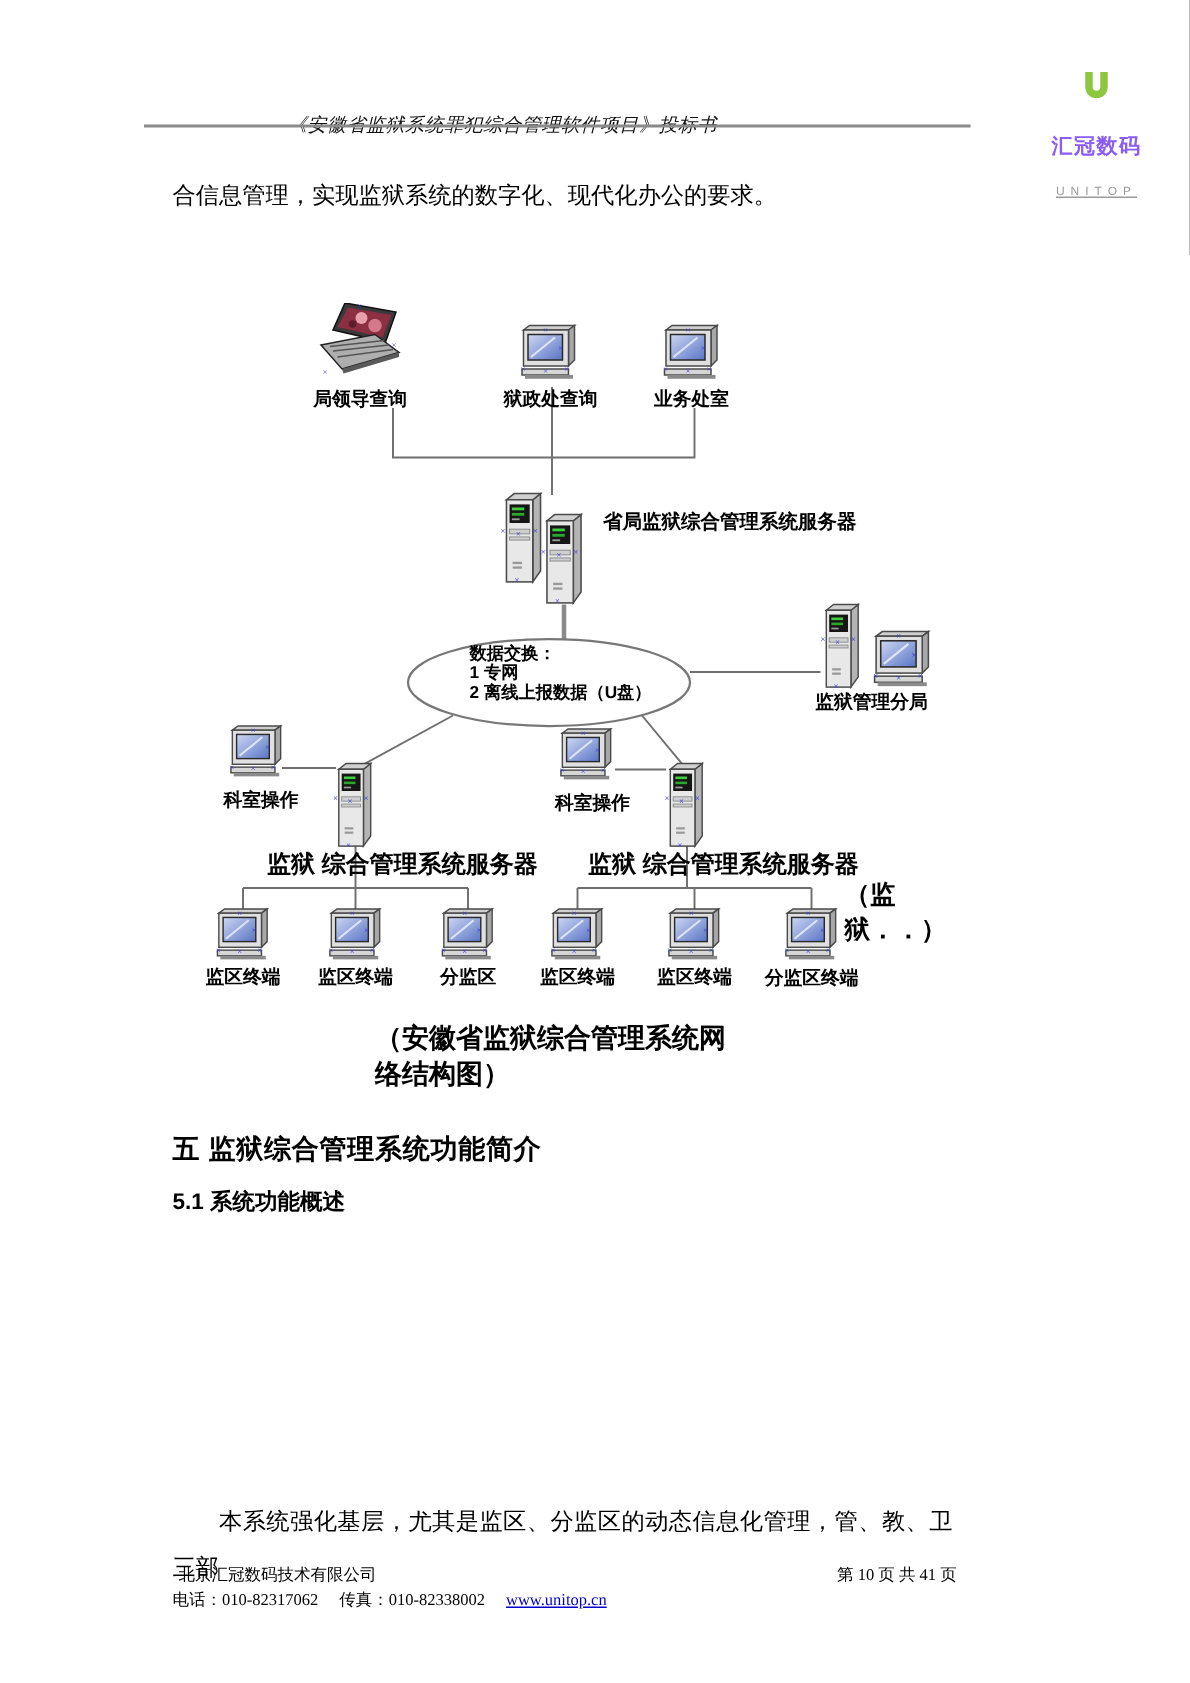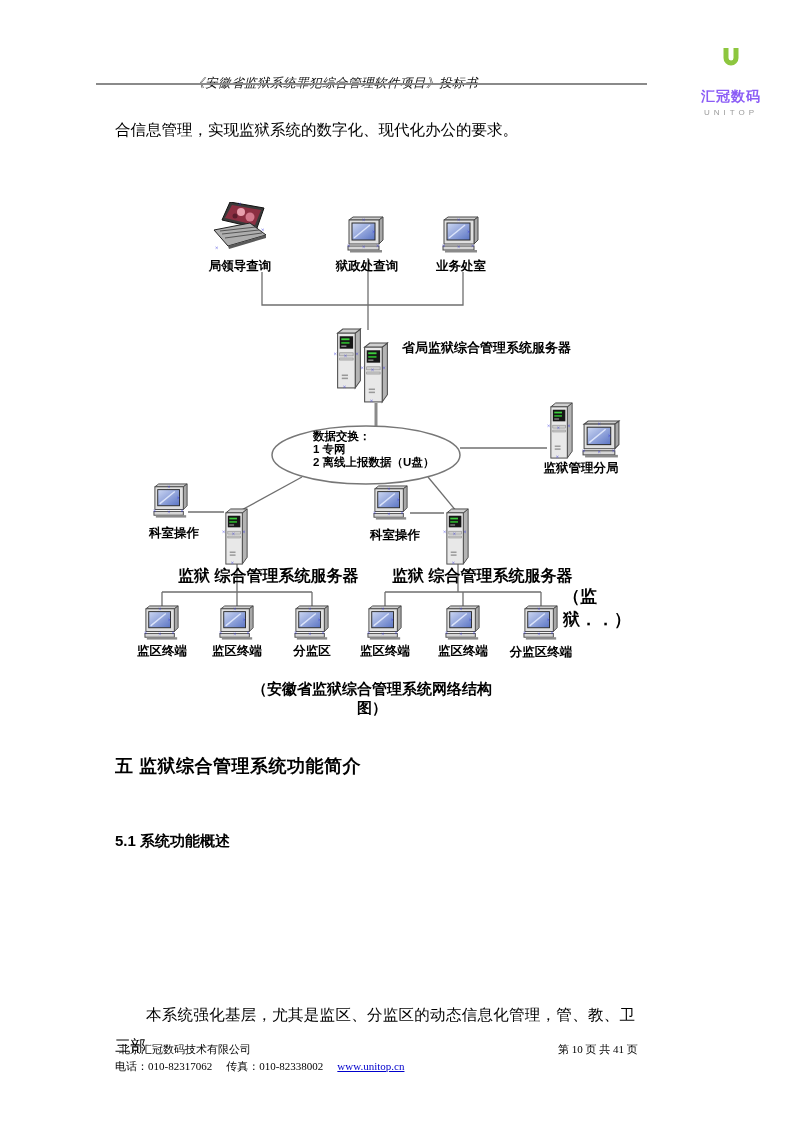--- a/index.html
+++ b/index.html
@@ -5,48 +5,48 @@
   html,body{margin:0;padding:0;background:#888;}
   .page{position:relative;width:793px;height:1122px;background:#fff;margin:0 auto;
         font-family:"Liberation Serif","DejaVu Serif",serif;color:#000;overflow:hidden;}
   .abs{position:absolute;}
   
   .doc-title{left:115px;top:75px;width:440px;text-align:center;font-size:12.5px;
              font-style:italic;letter-spacing:.5px;color:#111;}
   .header-rule{left:96px;top:83px;width:551px;height:0;border-top:2px solid #8a8a8a;}
   .logo{left:688px;top:48px;width:86px;text-align:center;}
   .logo-name{font-family:"Liberation Sans",sans-serif;font-weight:bold;font-size:14px;color:#8b5cf6;letter-spacing:1px;}
-  .logo-sub{font-family:"Liberation Sans",sans-serif;font-size:8px;color:#9a9a9a;letter-spacing:4px;margin-top:2px;}
+  .logo-sub{font-family:"Liberation Sans",sans-serif;font-size:8px;color:#9a9a9a;letter-spacing:4px;margin-top:16px;text-decoration:underline;}
   
   .intro{left:115px;top:120px;width:520px;font-size:15.5px;}
   .h1{left:115px;top:754px;font-family:"Liberation Sans","DejaVu Sans",sans-serif;
       font-size:18px;font-weight:bold;letter-spacing:.5px;}
-  .h2{left:115px;top:832px;font-size:15px;font-weight:bold;
+  .h2{left:115px;top:792px;font-size:15px;font-weight:bold;
       font-family:"Liberation Sans","DejaVu Sans",sans-serif;}
   .para{left:115px;width:502px;font-size:15.5px;line-height:30.5px;text-align:justify;text-indent:2em;}
   .p1{top:872px;}
   .p2{top:1000px;width:520px;}
   
   .footer-line{font-size:11px;}
   .f-company{left:119px;top:1042px;}
   .f-contact{left:115px;top:1059px;}
   .f-link{color:#0000cc;text-decoration:underline;cursor:pointer;}
   .f-page{left:558px;top:1042px;}
   .fsp{display:inline-block;width:14px;}
   
   .diagram{left:0;top:190px;width:793px;height:520px;}
   .dlines{position:absolute;left:0;top:0;}
   .dlabel{position:absolute;font-family:"Liberation Sans","DejaVu Sans",sans-serif;
           font-weight:bold;font-size:12.5px;text-align:center;white-space:nowrap;}
   .dlabel.small{font-size:16px;}
   .exchange{position:absolute;left:313px;top:240px;width:150px;
             font-family:"Liberation Sans","DejaVu Sans",sans-serif;
             font-weight:bold;font-size:11.5px;line-height:13px;white-space:nowrap;}
-  .caption{position:absolute;left:250px;top:490px;width:244px;text-align:center;
-           font-family:"Liberation Sans","DejaVu Sans",sans-serif;font-weight:bold;font-size:15px;}
+  .caption{position:absolute;left:250px;top:490px;width:244px;text-align:left;
+           font-family:"Liberation Sans","DejaVu Sans",sans-serif;font-weight:bold;font-size:18px;}
   .note{position:absolute;left:563px;top:395px;width:90px;
         font-family:"Liberation Sans","DejaVu Sans",sans-serif;font-weight:bold;font-size:17px;}
 </style>
 </head>
 <body>
 
 <svg width="0" height="0" style="position:absolute" aria-hidden="true">
   <defs>
     <linearGradient id="scr" x1="0" y1="0" x2="1" y2="1">
       <stop offset="0" stop-color="#ccd7f3"></stop>

